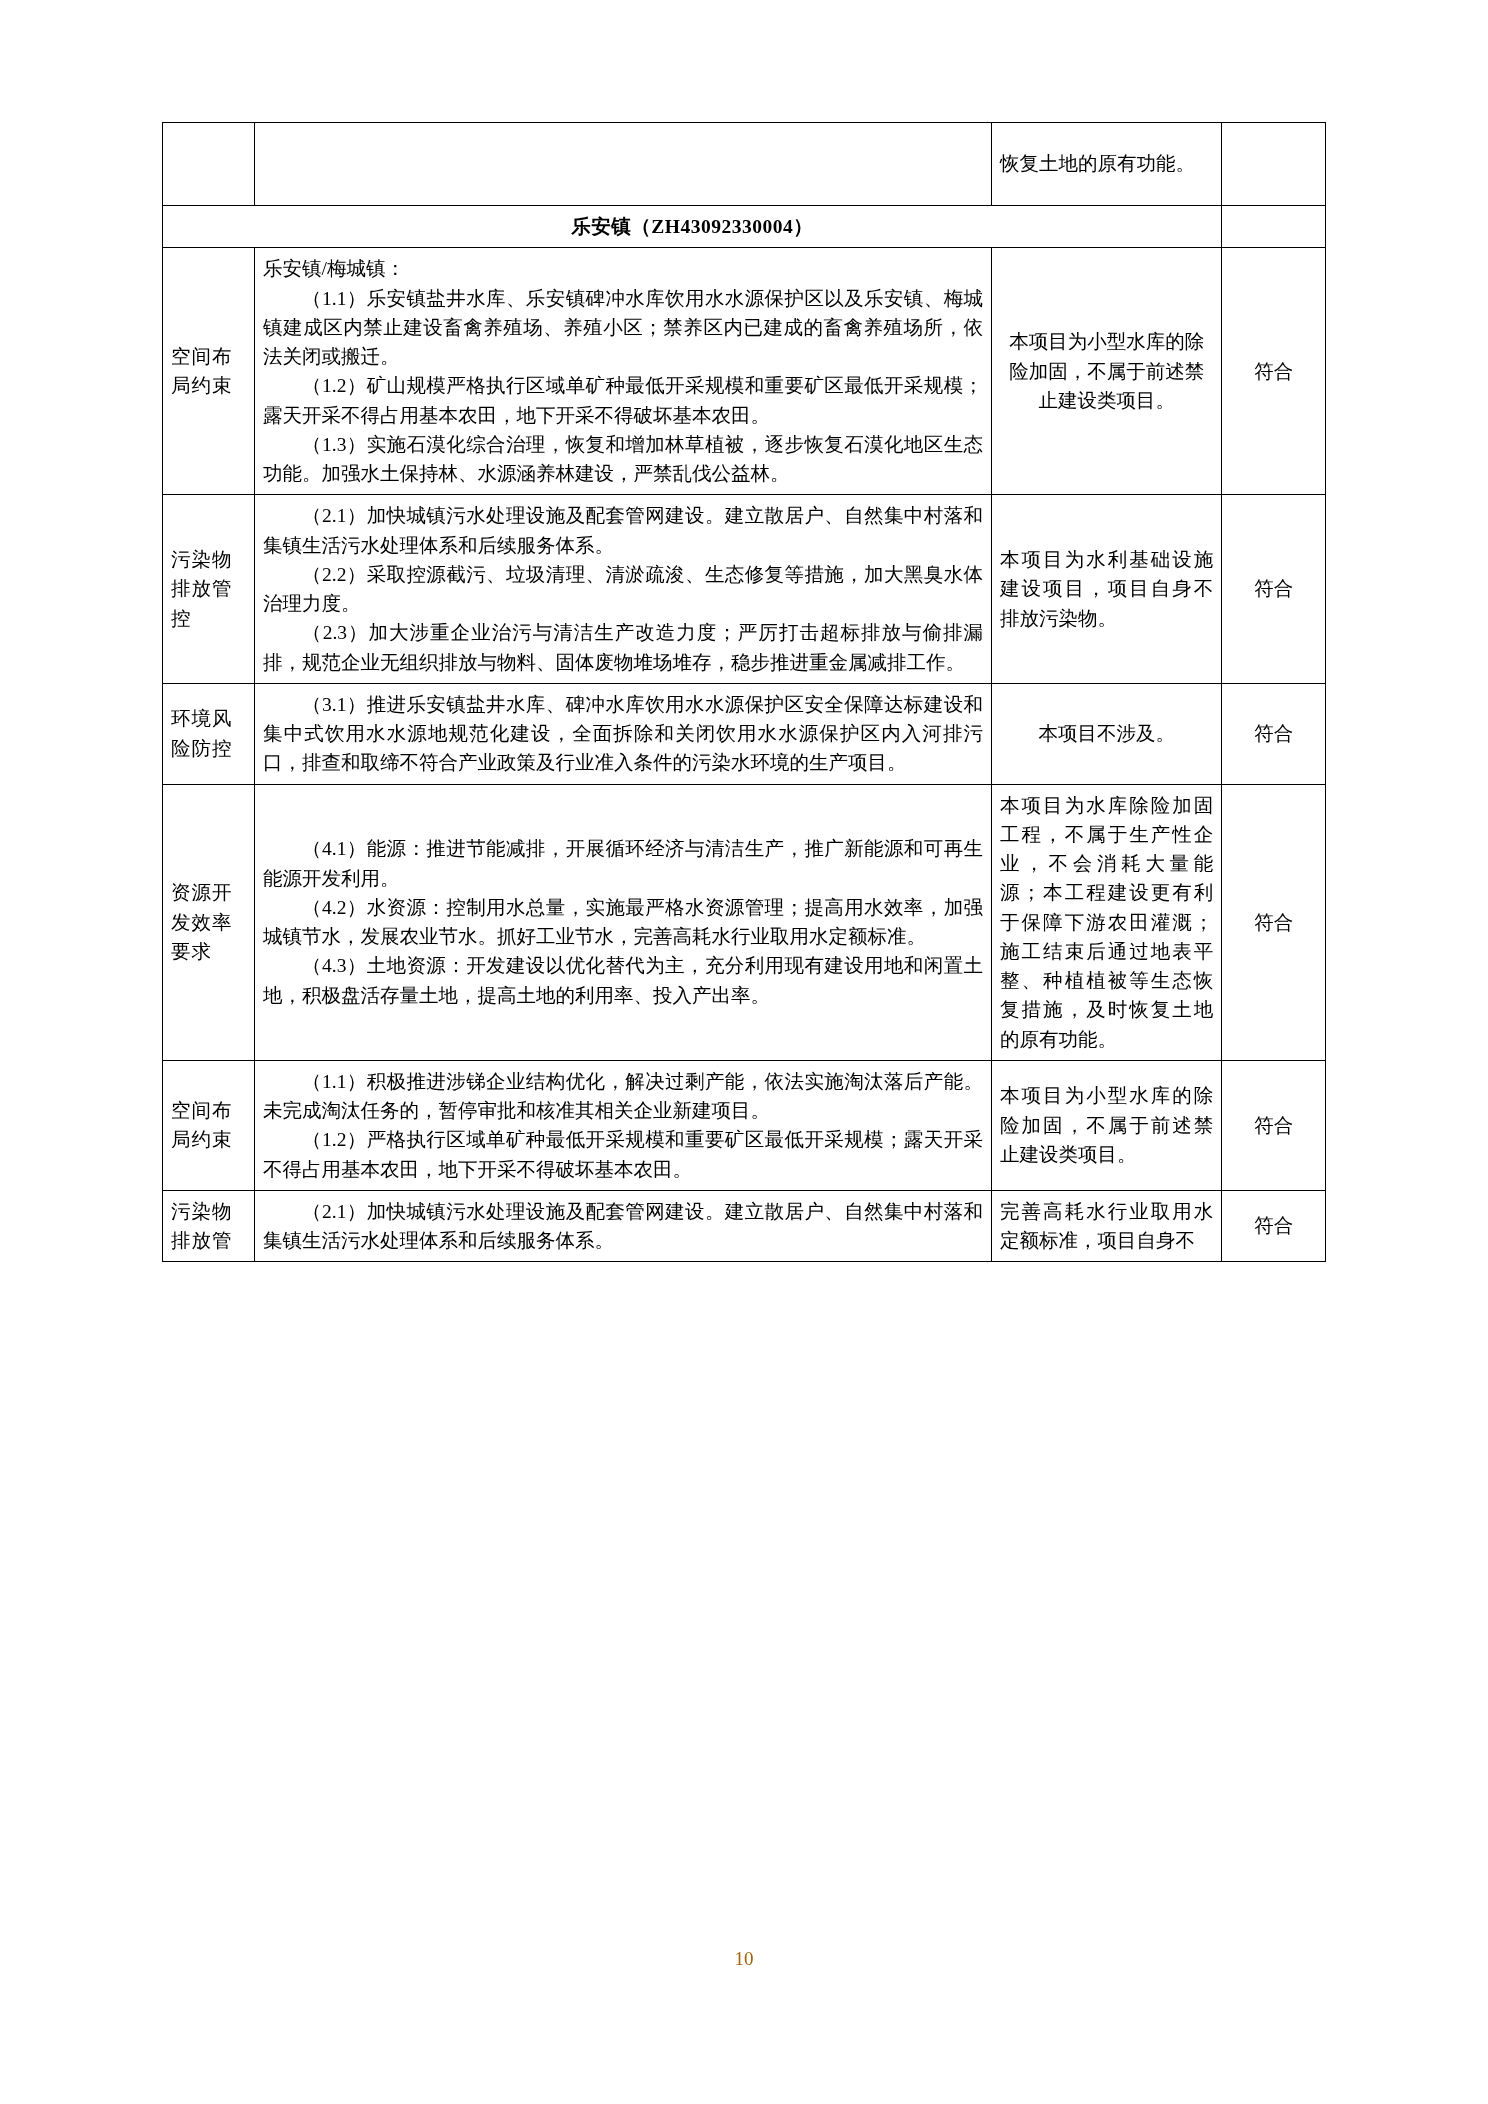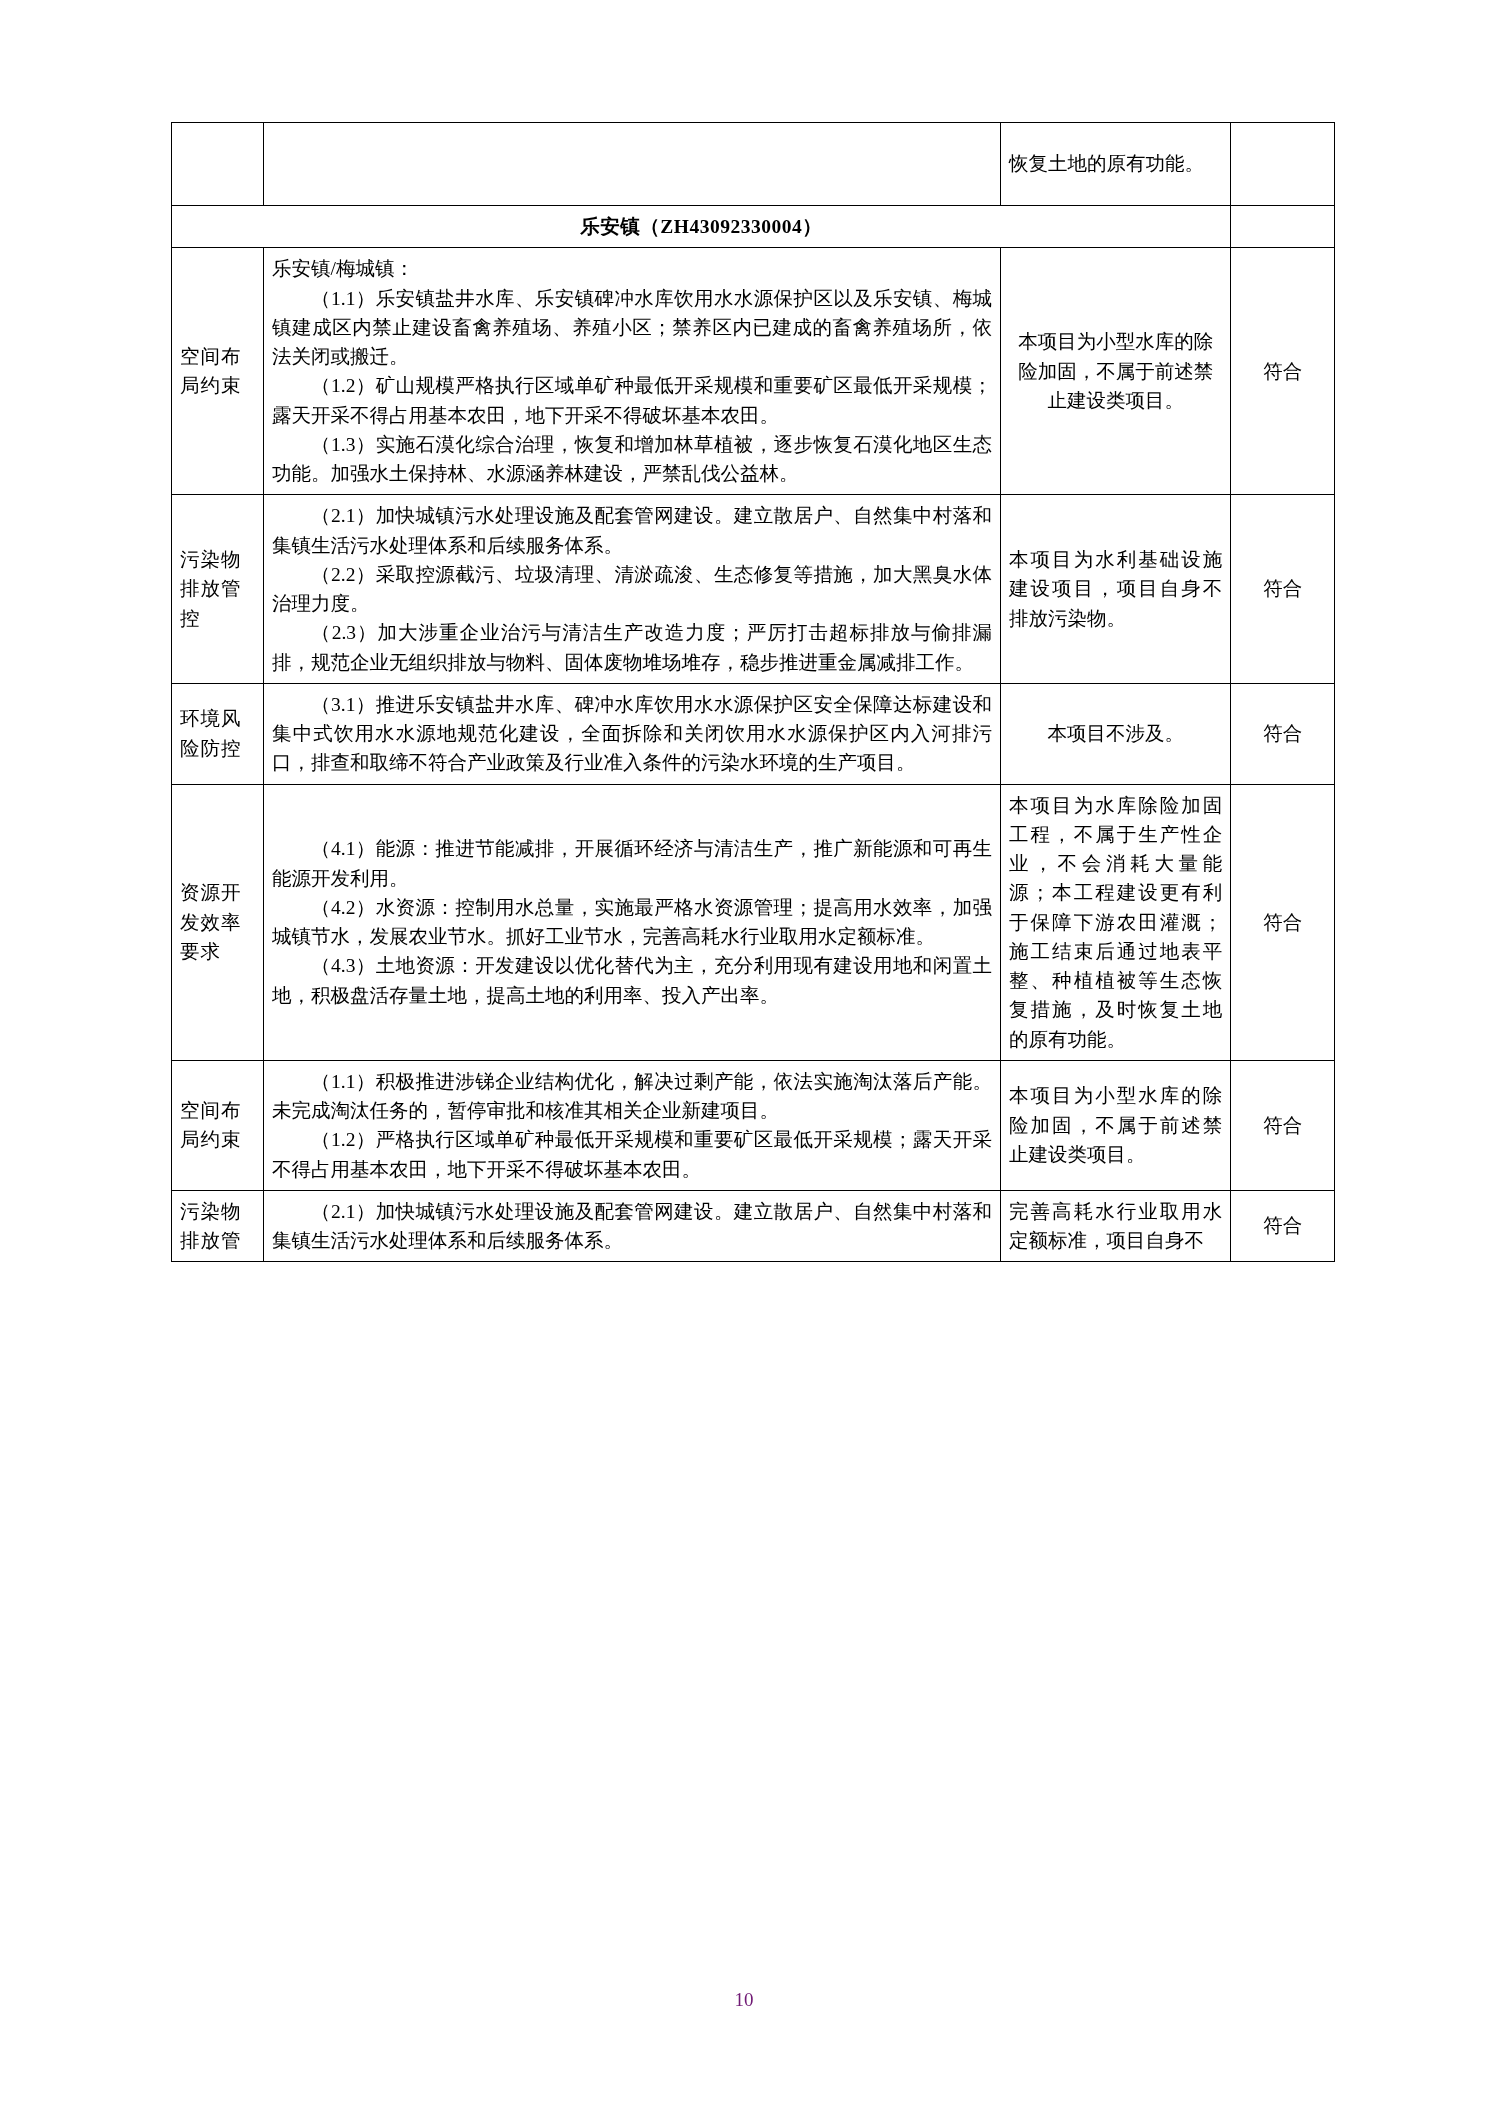--- a/index.html
+++ b/index.html
@@ -10,21 +10,21 @@
   .page {
     position: relative;
     width: 1488px;
     height: 2104px;
     background: #ffffff;
     margin: 0 auto;
     box-sizing: border-box;
   }
   .content {
     position: absolute;
-    left: 171px;
+    left: 162px;
     top: 122px;
     width: 1164px;
   }
   table.doc-table {
     border-collapse: collapse;
     width: 1164px;
     table-layout: fixed;
     font-family: "Liberation Serif", "DejaVu Serif", serif;
   }
   table.doc-table td {
@@ -72,22 +72,21 @@
     letter-spacing: 0.5px;
   }
   .pagenum {
     position: absolute;
     left: 0;
     top: 1948px;
     width: 1488px;
     text-align: center;
     font-family: "Liberation Serif", "DejaVu Serif", serif;
     font-size: 19px;
-    color: #701a75;
-    margin-top: 41px;
+    color: #a16207;
   }
   .topcell-empty { height: 70px; }
 </style>
 </head>
 <body>
 
 <div class="page">
   <div class="content">
     <table class="doc-table">
       <colgroup>

